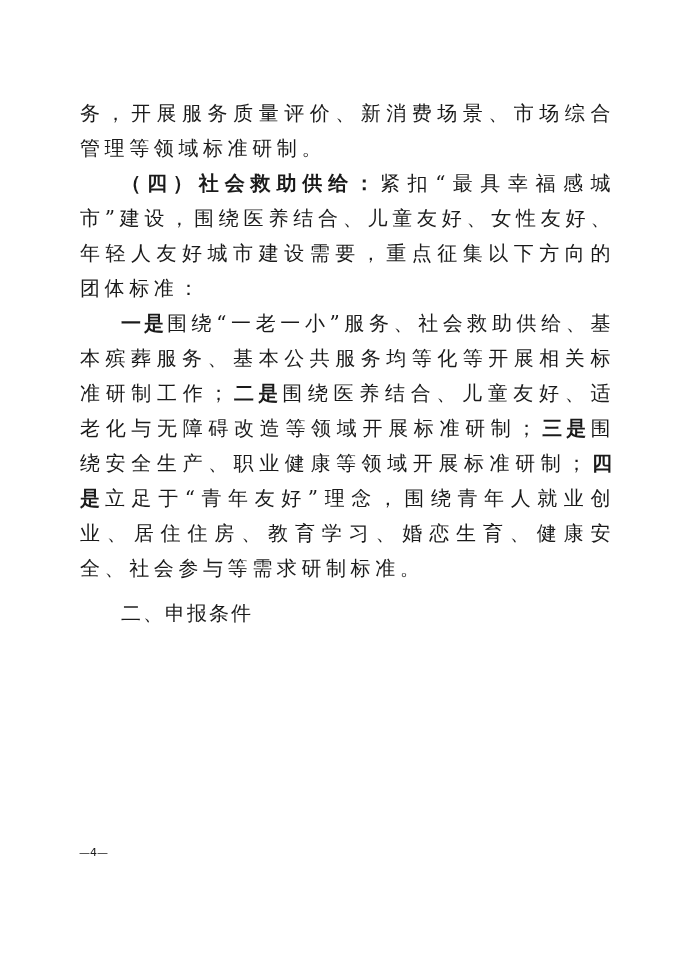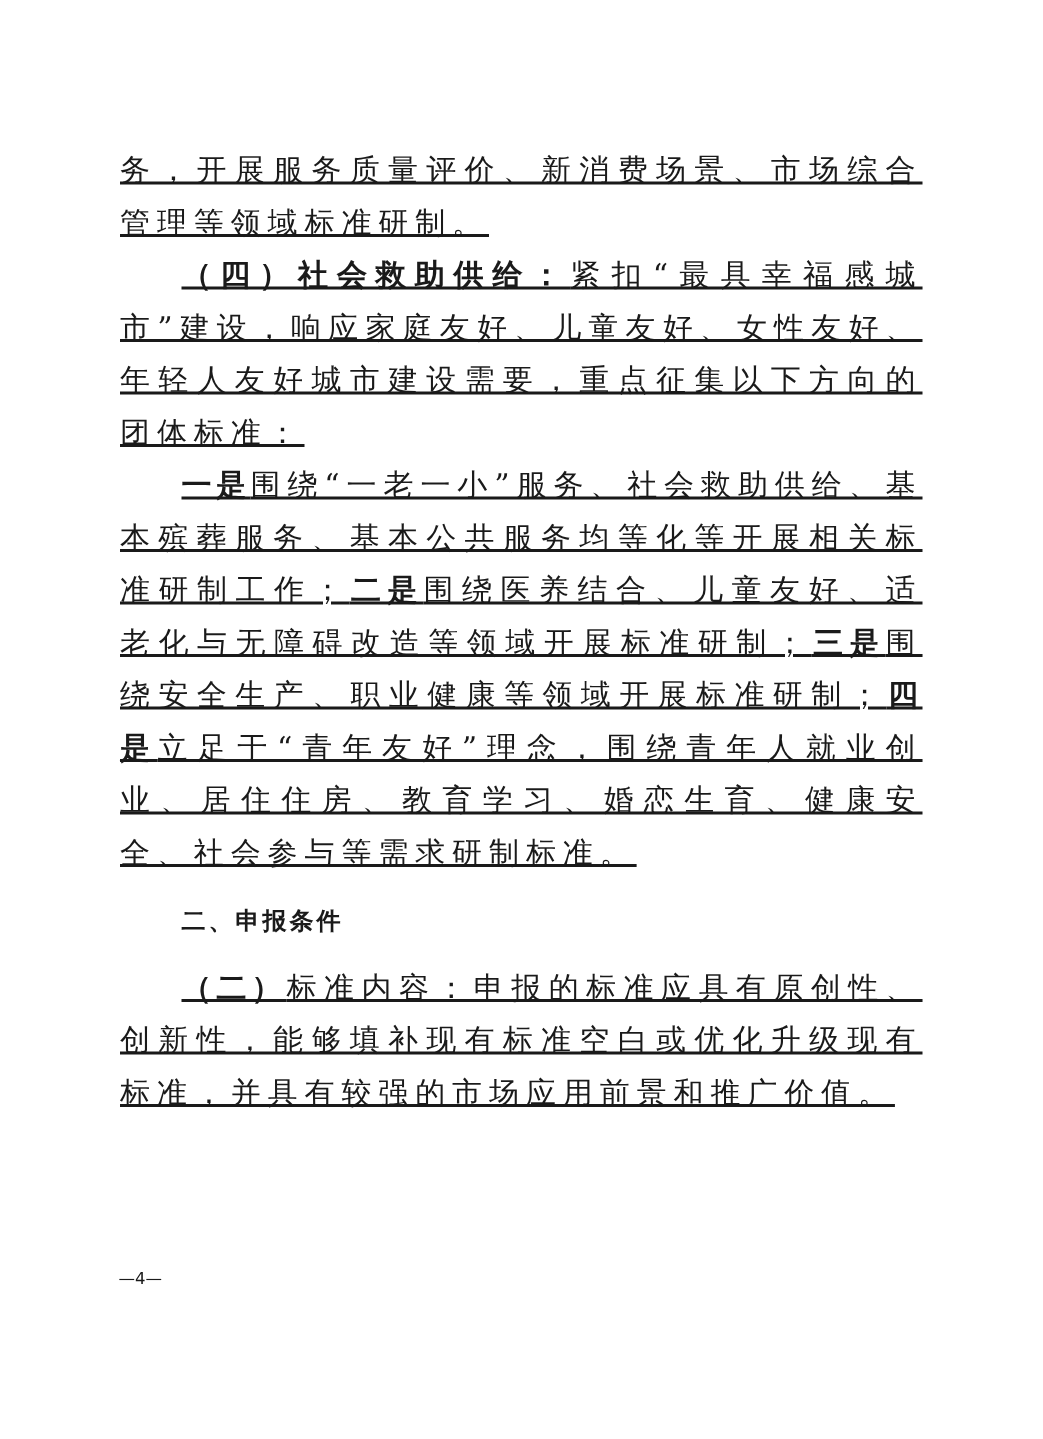--- a/index.html
+++ b/index.html
@@ -22,34 +22,33 @@
       width: 535px;
     }
     .para {
       font-size: 20px;
       line-height: 35px;
       letter-spacing: 4.6px;
       text-align: justify;
       text-align-last: left;
       margin: 0;
       word-break: break-all;
-      text-decoration: underline;
     }
     .indent {
       text-indent: 41px;
     }
     .b {
       font-weight: bold;
       font-family: "DejaVu Sans", "Liberation Sans", sans-serif;
       letter-spacing: 3px;
     }
     .heading {
       font-family: "DejaVu Sans", "Liberation Sans", sans-serif;
-      font-weight: bold;
-      font-size: 16px;
+      font-weight: normal;
+      font-size: 20px;
       line-height: 35px;
       letter-spacing: 2px;
       margin: 10px 0 10px 0;
       text-indent: 41px;
     }
     .page-number {
       position: absolute;
       left: 79px;
       top: 846px;
       font-size: 11px;
@@ -58,28 +57,27 @@
       letter-spacing: 0px;
     }
   </style>
 </head>
 <body>
 
 <div class="page">
 
   <p class="para"><span>务，开展服务质量评价、新消费场景、市场综合管理等领域标准研制。</span></p>
 
-  <p class="para indent"><span class="b">（四）社会救助供给：</span><span>紧扣“最具幸福感城市”建设，响应家庭友好、儿童友好、女性友好、年轻人友好城市建设需要，重点征集以下方向的团体标准：</span></p>
+  <p class="para indent"><span class="b">（四）社会救助供给：</span><span>紧扣“最具幸福感城市”建设，围绕医养结合、儿童友好、女性友好、年轻人友好城市建设需要，重点征集以下方向的团体标准：</span></p>
 
   <p class="para indent"><span class="b">一是</span><span>围绕“一老一小”服务、社会救助供给、基本殡葬服务、基本公共服务均等化等开展相关标准研制工作；</span><span class="b">二是</span><span>围绕医养结合、儿童友好、适老化与无障碍改造等领域开展标准研制；</span><span class="b">三是</span><span>围绕安全生产、职业健康等领域开展标准研制；</span><span class="b">四是</span><span>立足于“青年友好”理念，围绕青年人就业创业、居住住房、教育学习、婚恋生育、健康安全、社会参与等需求研制标准。</span></p>
 
 
 
   <h2 class="heading">二、申报条件</h2>
 
 
-  <p class="para indent"><span class="b">（二）</span><span>标准内容：申报的标准应具有原创性、创新性，能够填补现有标准空白或优化升级现有标准，并具有较强的市场应用前景和推广价值。</span></p>
 
   <p class="para indent"></p>
 
 </div>
 
 <div class="page-number">—4—</div>
 
 </body></html>

